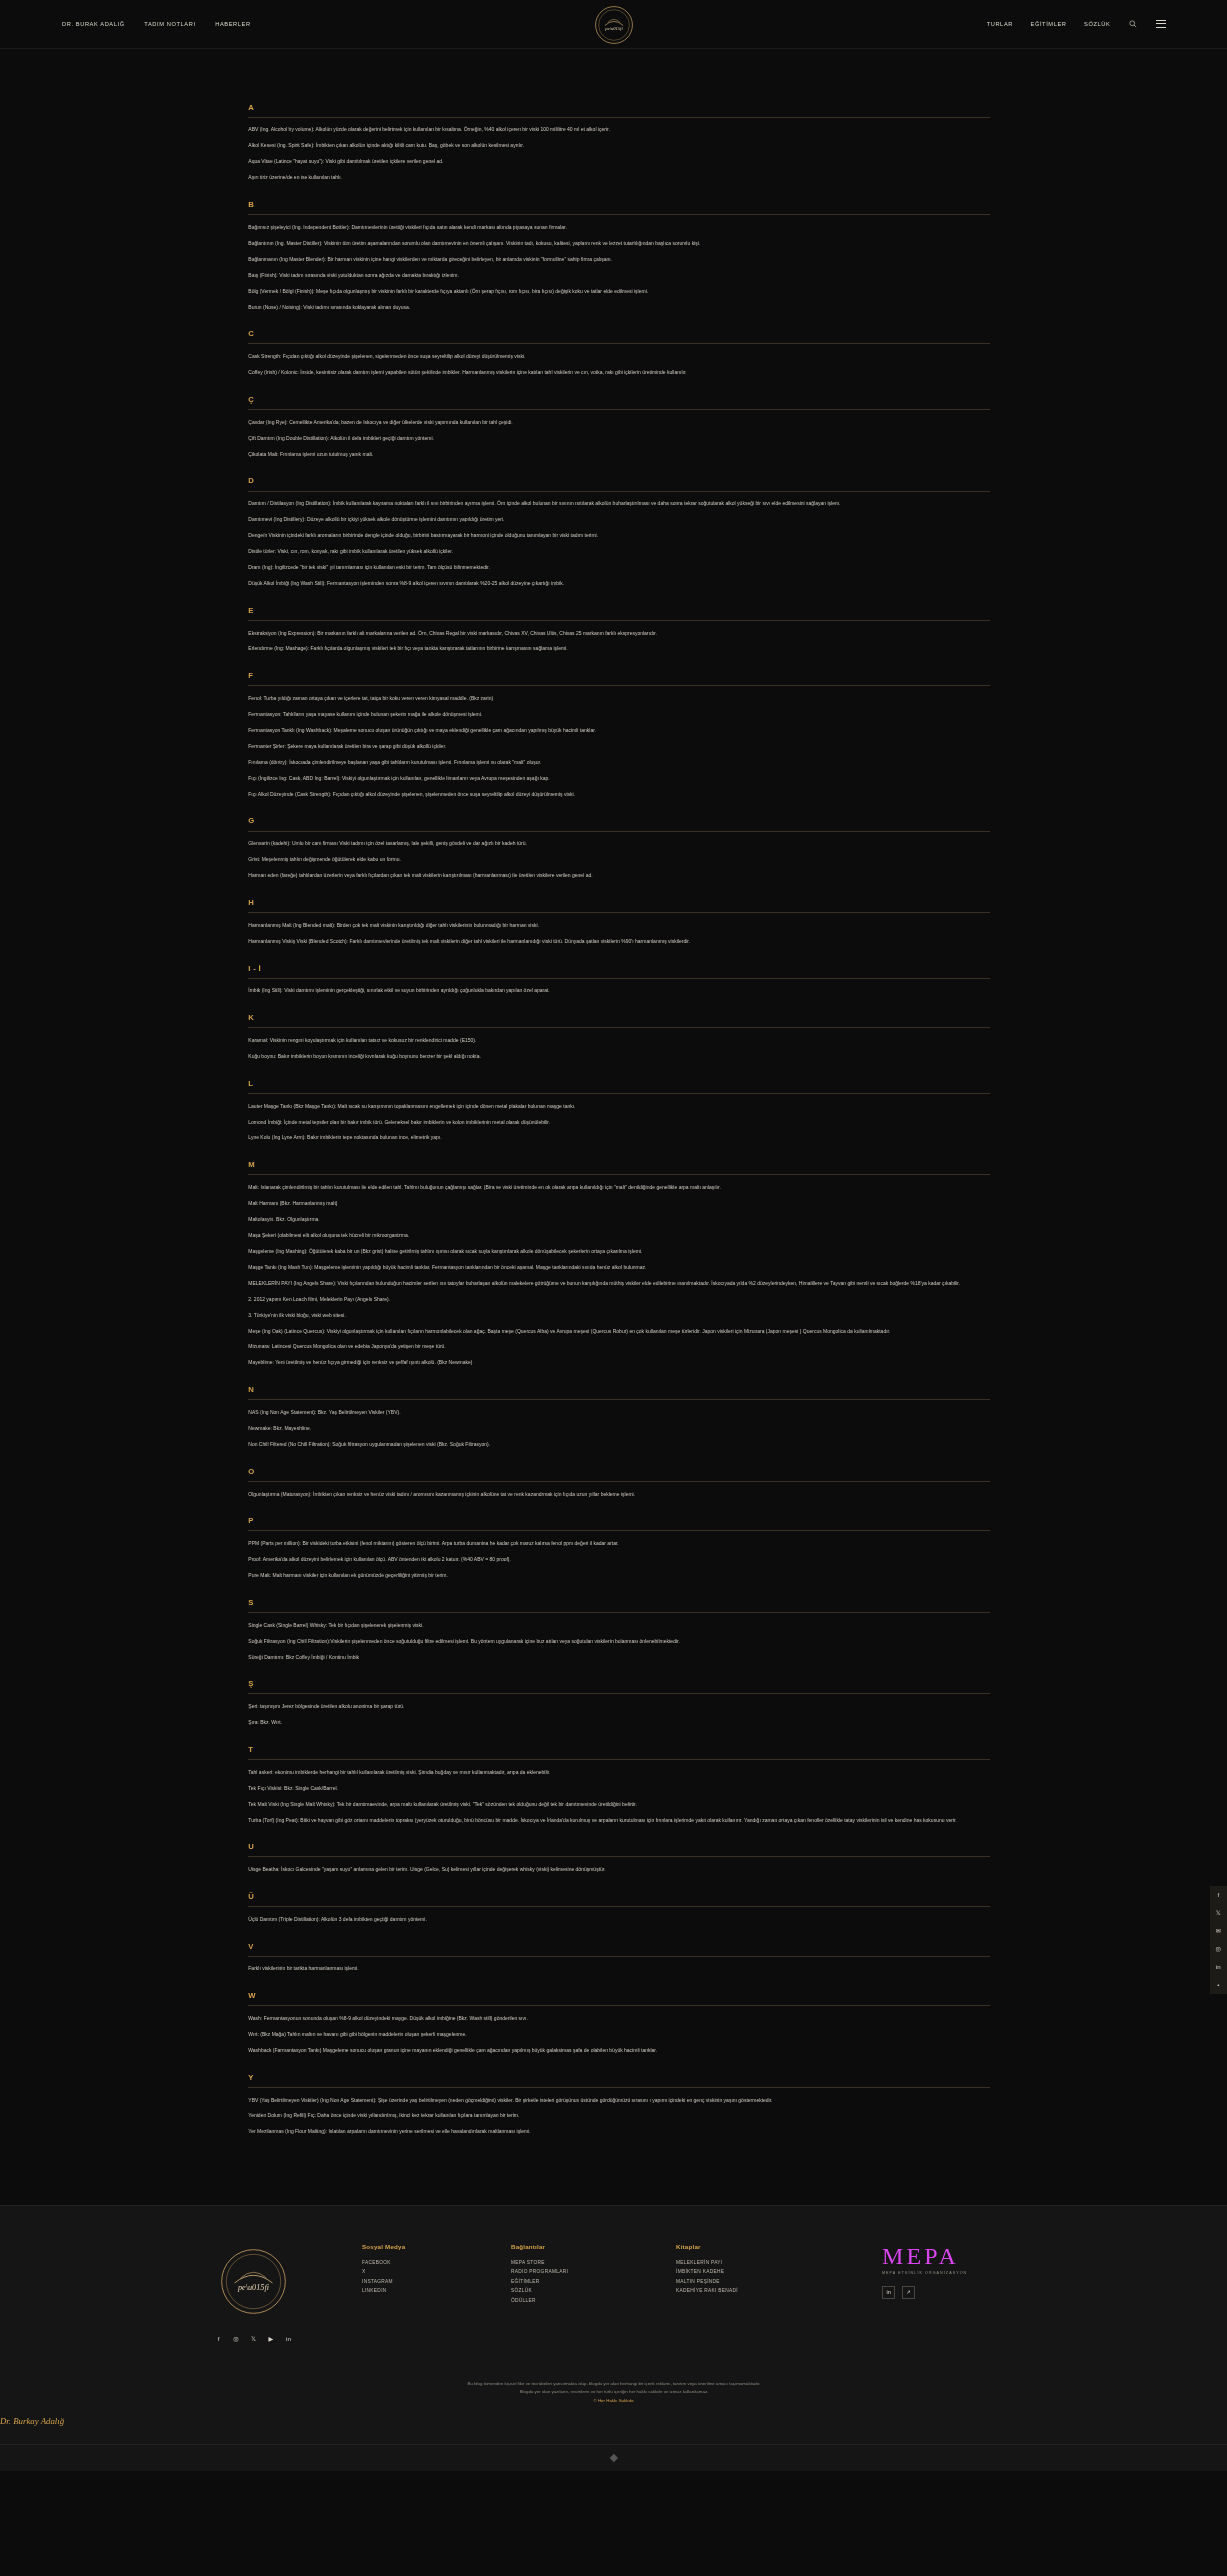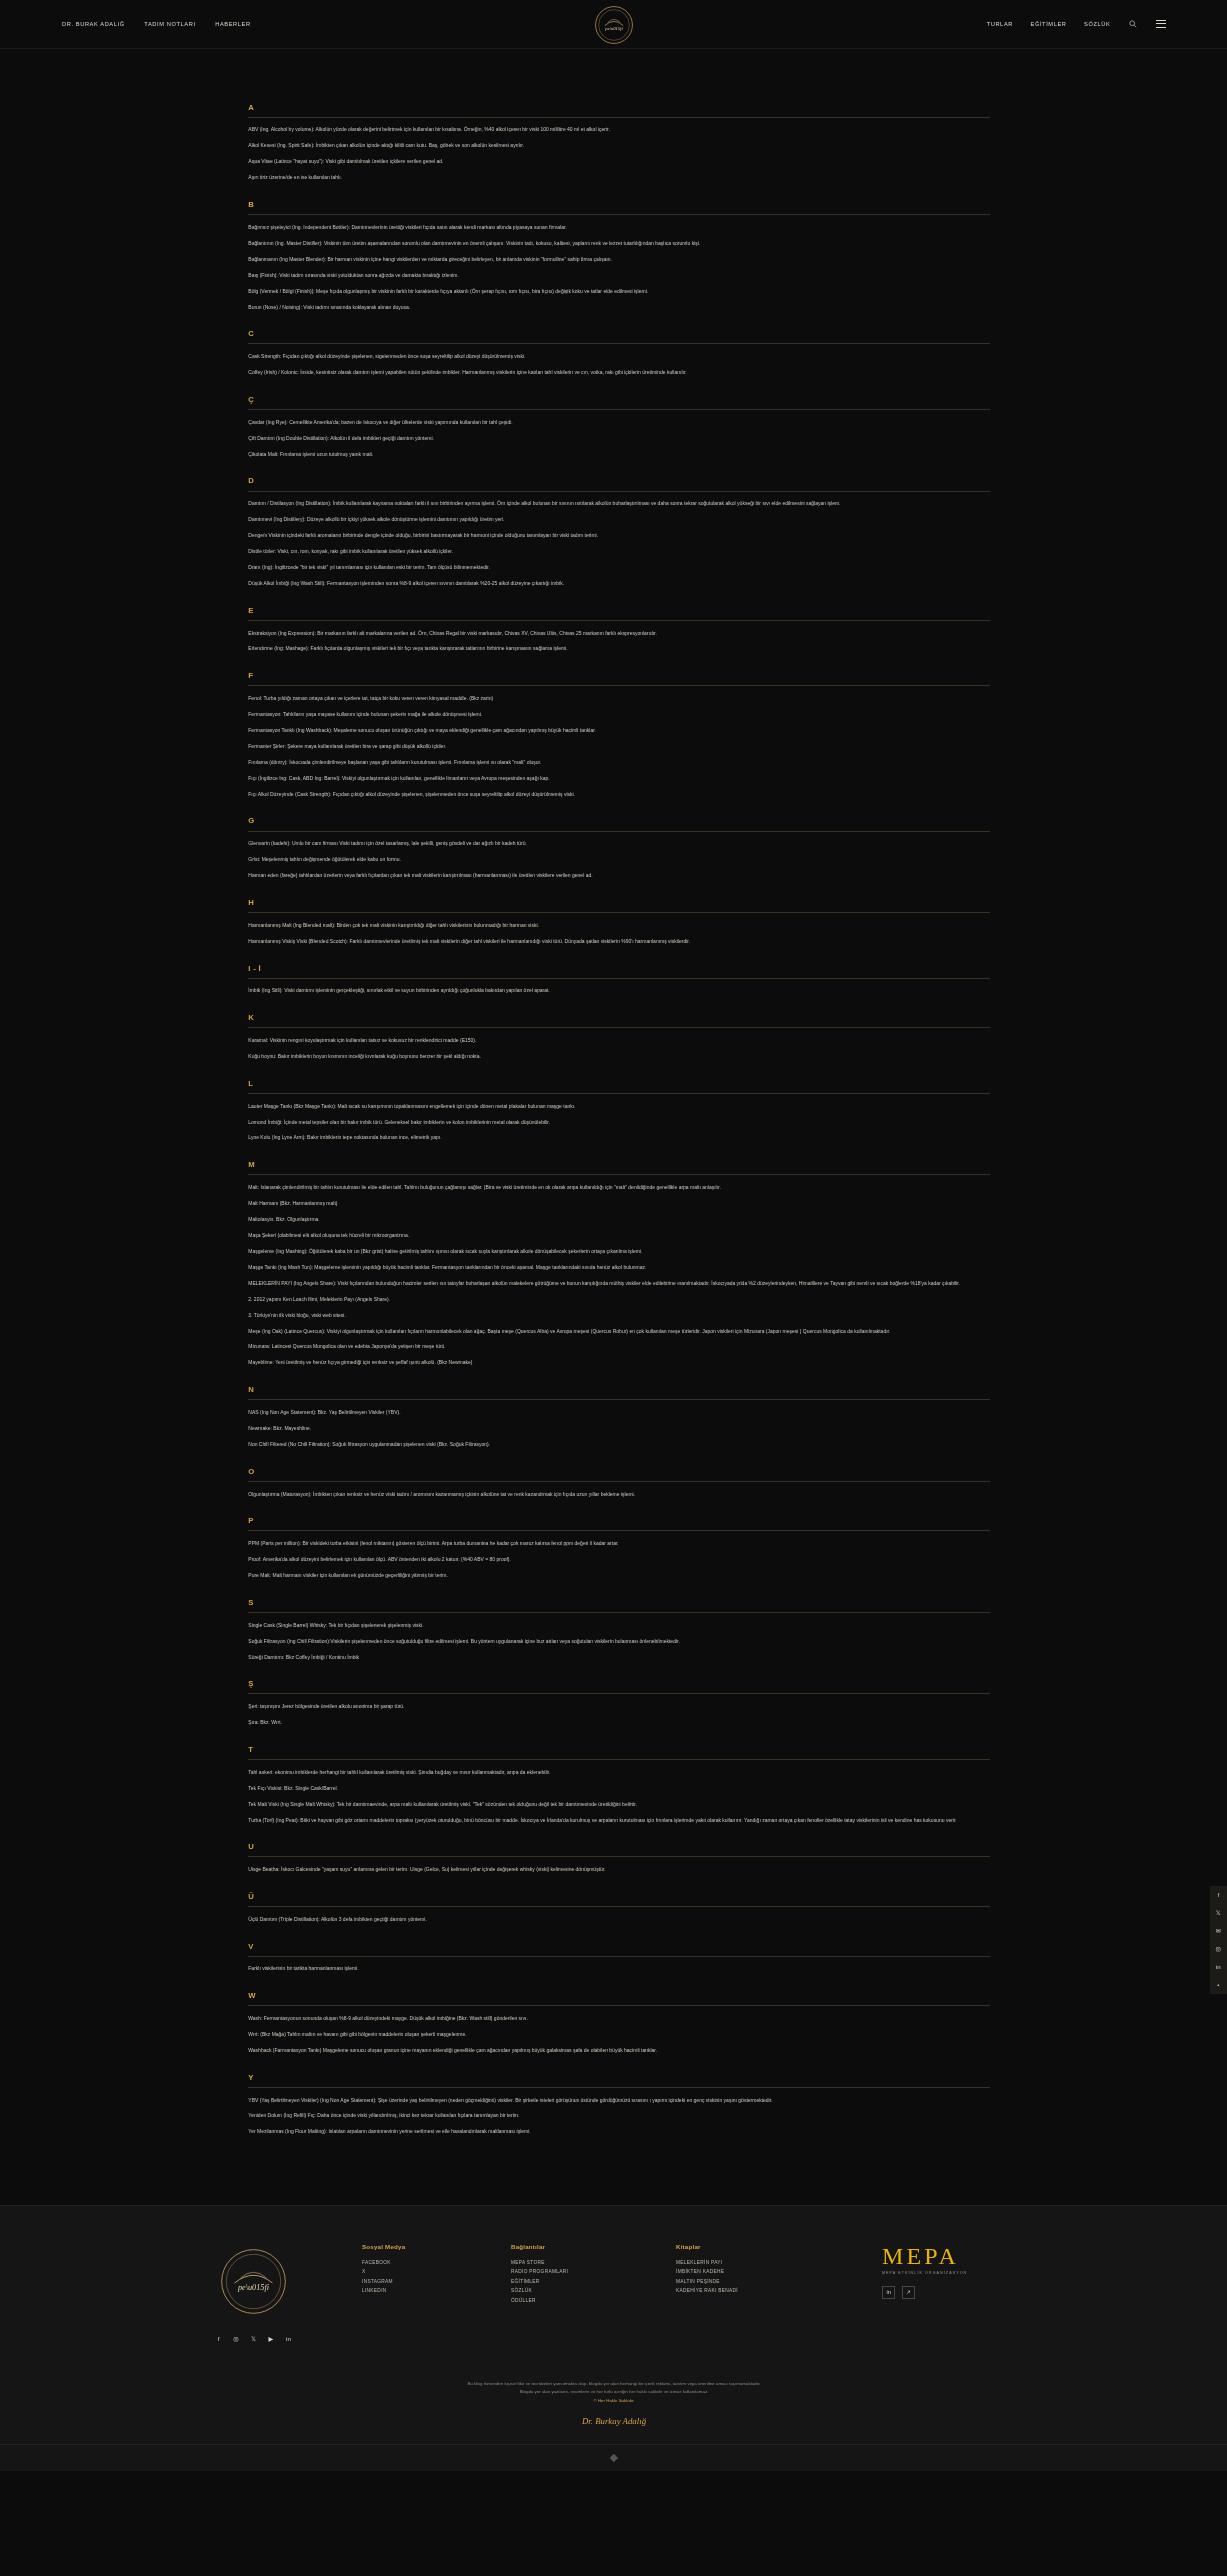--- a/index.html
+++ b/index.html
@@ -148,21 +148,21 @@
   }
   .mepa {
     margin-left: auto;
     display: flex; flex-direction: column; align-items: flex-start;
     width: 170px;
   }
   .mepa-logo {
     font-family: "Liberation Serif", serif;
     font-size: 24px;
     letter-spacing: 3.1px;
-    color: #eab308;
+    color: #d946ef;
     text-align: right;
   }
   .mepa-sub {
     font-size: 3.6px;
     letter-spacing: 1.1px;
     color: #9d978c;
     margin-top: 1px;
     margin-bottom: 10.3px;
   }
   .mepa-icons { display:flex; gap:6.2px; }
@@ -176,21 +176,20 @@
     margin-top: 36px;
     text-align: center;
     font-size: 4.4px;
     color: #908a80;
     line-height: 1.9;
     padding: 0 258px 0 258px;
   }
   .legal .mail { color: #d4a24a; }
   .signature {
     margin-top: 11.3px;
-    text-align: center;
     font-family: "Liberation Serif", serif;
     font-style: italic;
     font-size: 8.8px;
     color: #d4a24a;
   }
   .footer-bottom {
     margin-top: 17.5px;
     height: 27px;
     display:flex; align-items:center; justify-content:center;
     border-top: 0.5px solid #232323;

